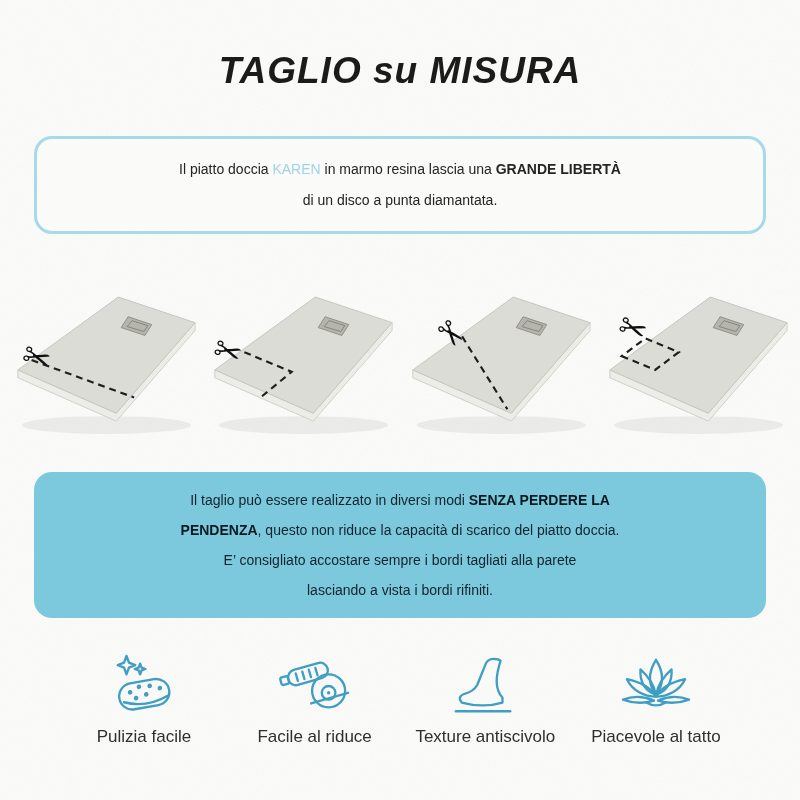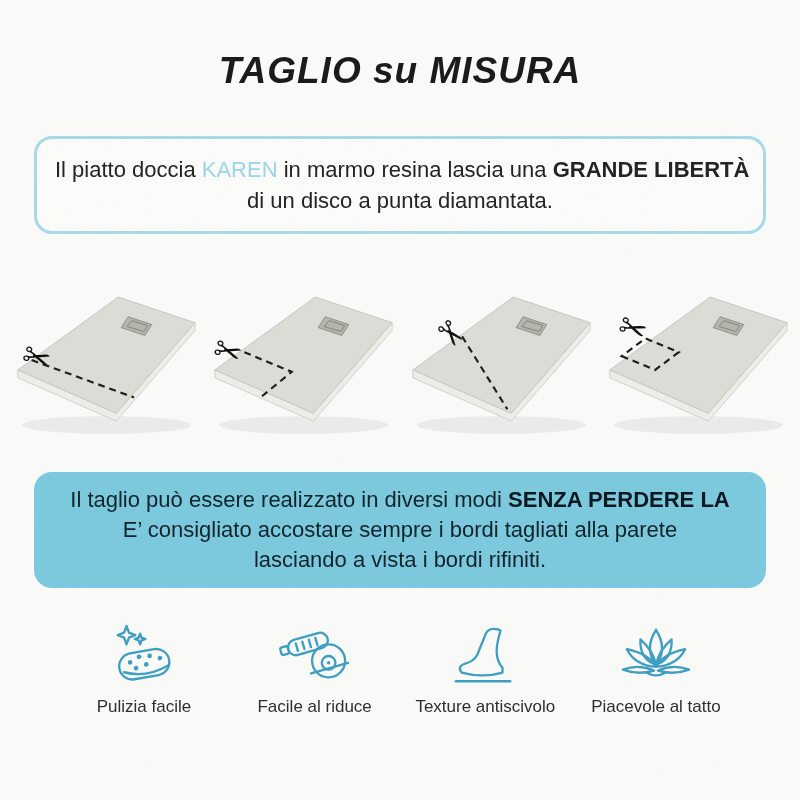--- a/index.html
+++ b/index.html
@@ -25,21 +25,21 @@
     letter-spacing:1px;
     color:var(--title,#1b1b1a);
   }
 
   .info-box {
     width:732px;
     margin:44px auto 0;
     border-radius:18px;
     padding:15px 18px;
     text-align:center;
-    font-size:22px;
+    font-size:14px;
     line-height:31px;
     color:var(--text,#242424);
   }
   .info-box .tline { white-space:nowrap; }
   .intro-box {
     border:3px solid var(--box-border,#a7d9e9);
     background:rgba(252,252,250,0.55);
   }
   .cut-box {
     margin-top:28px;
@@ -152,20 +152,21 @@
         <polygon points="122,32 146,40 139,51 115,43" fill="#b5b5ae" stroke="#8f8f88" stroke-width="1"></polygon>
         <polygon points="126,36 142,41 138,47 121,42" fill="none" stroke="#84847e" stroke-width="1"></polygon>
         <polygon class="cutline" points="22,72 56,86 80,68 46,54" fill="rgba(250,250,248,0.85)"></polygon>
         <text class="scissors" transform="translate(16,50) rotate(20)">✂</text>
       </svg>
 
     </div>
 
     <div class="info-box cut-box">
         <div class="tline"><span>Il taglio può essere realizzato in diversi modi </span><span class="bold">SENZA PERDERE LA</span></div>
+        <div class="tline"><span class="bold">PENDENZA</span><span>, questo non riduce la capacità di scarico del piatto doccia.</span></div>
         <div class="tline"><span>E’ consigliato accostare sempre i bordi tagliati alla parete</span></div>
         <div class="tline"><span>lasciando a vista i bordi rifiniti.</span></div>
       </div>
 
     <div class="features-row">
 
       <div class="feature">
         <svg viewBox="0 0 80 70">
           <g transform="rotate(-10 40 42)">
             <rect class="fi" x="14" y="30" width="52" height="27" rx="13.5"></rect>

